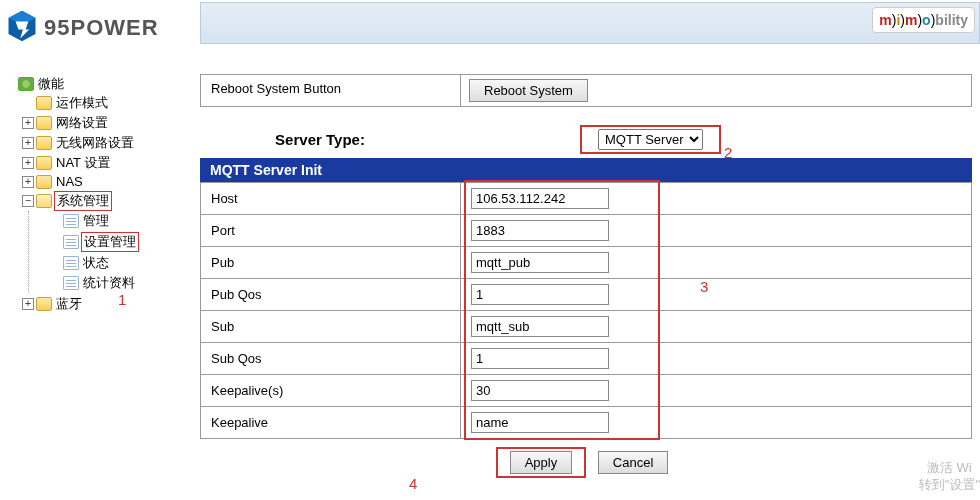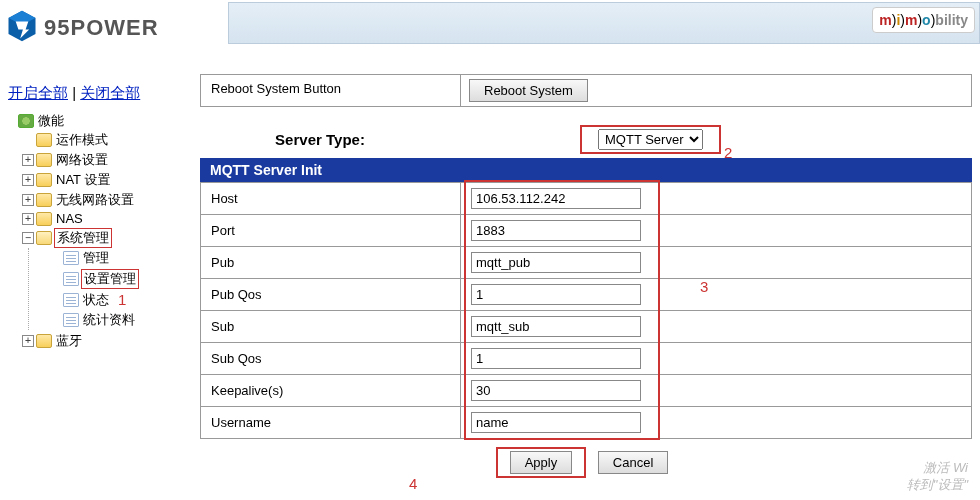--- a/index.html
+++ b/index.html
@@ -1,19 +1,19 @@
 <!DOCTYPE html>
 <html><head>
 <meta charset="utf-8">
 <style>
   * { box-sizing: border-box; margin: 0; padding: 0; }
   body { font-family: Arial, sans-serif; font-size: 13px; color: #000; background: #fff; width: 980px; height: 500px; overflow: hidden; position: relative; }
   
   .header { display: flex; align-items: flex-start; height: 70px; }
-  .logo-region { width: 228px; padding: 8px 0 0 4px; }
+  .logo-region { width: 200px; padding: 8px 0 0 4px; }
   .logo { display: flex; align-items: center; gap: 4px; }
   .logo-mark svg { width: 36px; height: 36px; }
   .logo-text { font-family: Arial, sans-serif; font-weight: bold; font-size: 22px; letter-spacing: 1px; color: #555; }
   .top-bar { flex: 1; background: linear-gradient(#e4eef6,#d6e4f0); height: 42px; margin-top: 2px; border: 1px solid #bcd; position: relative; }
   .mimo { position: absolute; right: 4px; top: 4px; background: #fff; border: 1px solid #ccc; padding: 4px 6px; font-size: 14px; border-radius: 4px; }
   .mimo b.m { color:#b22; } .mimo b.i { color:#c80; } .mimo b.o { color:#28a; }
   .mimo .bility { color:#888; font-weight:bold; }
   
   .layout { display: flex; }
   .sidebar { width: 200px; padding: 4px 6px 0 4px; }
@@ -52,29 +52,29 @@
   .server-type-row { display:flex; align-items:center; margin:18px 0 4px 0; }
   .server-type-row .lab { width:240px; text-align:center; font-weight:bold; font-size:15px; }
   .server-type-row .selwrap { margin-left:140px; border:2px solid #c33; padding:2px 16px; }
   .server-type-row select { font-size:13px; padding:1px 2px; }
   
   .section-title { background:#1a3aa0; color:#fff; font-weight:bold; padding:4px 10px; font-size:14px; }
   
   table.form { width:100%; border-collapse:collapse; }
   table.form td { border:1px solid #999; padding:5px 10px; font-size:13px; }
   table.form td.k { width:260px;margin-left:13px; }
-  table.form td.v input { width:170px; font-size:13px; padding:2px 4px; border:1px solid #888; }
+  table.form td.v input { width:138px; font-size:13px; padding:2px 4px; border:1px solid #888; }
   
   .red-box-inputs { position:absolute; border:2px solid #c33; pointer-events:none; }
   
   .actions { text-align:center; padding:8px 0 0 0; }
   .actions .btn { margin:0 8px; }
   .apply-wrap { border:2px solid #c33; display:inline-block; padding:2px 4px; }
   
-  .watermark { position:absolute; right:12px; bottom:6px; color:#bbb; font-size:13px; text-align:right; line-height:1.3;font-style:italic; }
+  .watermark { position:absolute; right:0; bottom:6px; color:#bbb; font-size:13px; text-align:center; line-height:1.3; }
 </style>
 </head>
 <body>
 
 <div class="header">
   <div class="logo-region">
     <div class="logo">
       <span class="logo-mark">
         <svg viewBox="0 0 40 40">
             <path d="M20 3 L35 11 L35 29 L20 37 L5 29 L5 11 Z" fill="#0b5ea8"></path>
@@ -87,23 +87,20 @@
   </div>
   <div class="top-bar">
     <div class="mimo">
       <b class="m">m</b>)<b class="i">i</b>)<b class="m">m</b>)<b class="o">o</b>)<span class="bility">bility</span>
     </div>
   </div>
 </div>
 
 <div class="layout">
   <div class="sidebar">
-    <div class="links">
-      <a>开启全部</a><span class="sep"> | </span><a>关闭全部</a>
-    </div>
     <div class="tree">
       <ul>
         <li>
             <div class="row">
               <span class="pm blank"></span>
               <span class="chip-icon"></span>
               <span class="label">微能</span>
             </div>
           <ul class="children">
             <li>
@@ -117,28 +114,28 @@
                 <div class="row">
                   <span class="pm plus"></span>
                   <span class="folder-icon"></span>
                   <span class="label">网络设置</span>
                 </div>
               </li>
             <li>
                 <div class="row">
                   <span class="pm plus"></span>
                   <span class="folder-icon"></span>
+                  <span class="label">无线网路设置</span>
+                </div>
+              </li>
+            <li>
+                <div class="row">
+                  <span class="pm plus"></span>
+                  <span class="folder-icon"></span>
                   <span class="label">NAT 设置</span>
-                </div>
-              </li>
-            <li>
-                <div class="row">
-                  <span class="pm plus"></span>
-                  <span class="folder-icon"></span>
-                  <span class="label">无线网路设置</span>
                 </div>
               </li>
             <li>
                 <div class="row">
                   <span class="pm plus"></span>
                   <span class="folder-icon"></span>
                   <span class="label">NAS</span>
                 </div>
               </li>
             <li>
@@ -229,21 +226,21 @@
             </tr>
         <tr>
               <td class="k">Sub Qos</td>
               <td class="v"><input value="1" style=""></td>
             </tr>
         <tr>
               <td class="k">Keepalive(s)</td>
               <td class="v"><input value="30" style=""></td>
             </tr>
         <tr>
-              <td class="k">Username</td>
+              <td class="k">Keepalive</td>
               <td class="v"><input value="name" style=""></td>
             </tr>
       </tbody>
         </table>
       <div class="red-box-inputs" style="left:264px; top:-2px; width:196px; height:260px;"></div>
     </div>
 
     <div class="actions">
       <span class="apply-wrap"><button class="btn">Apply</button></span>
       <button class="btn">Cancel</button>

